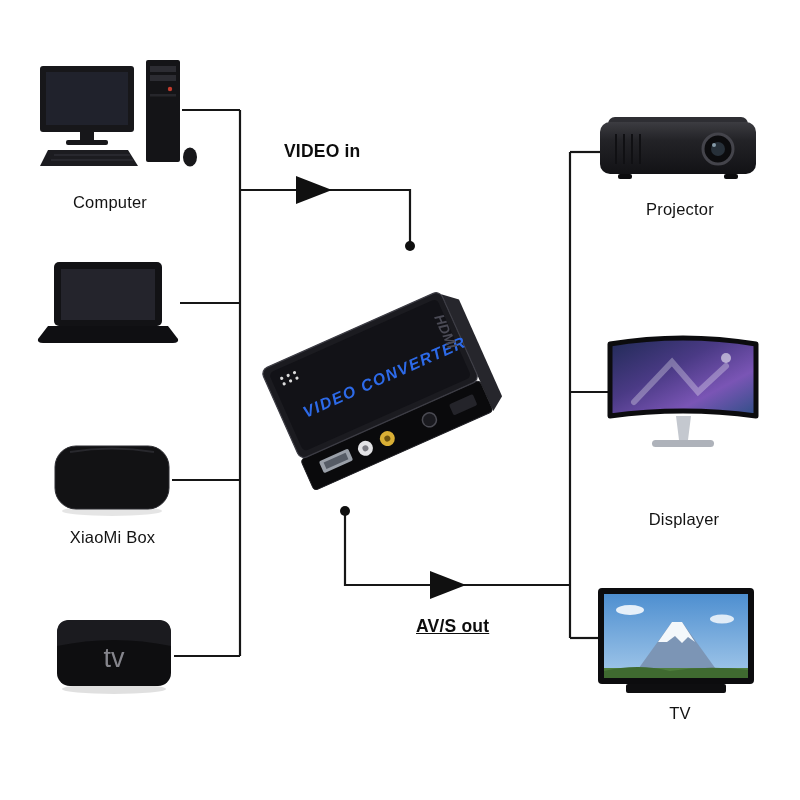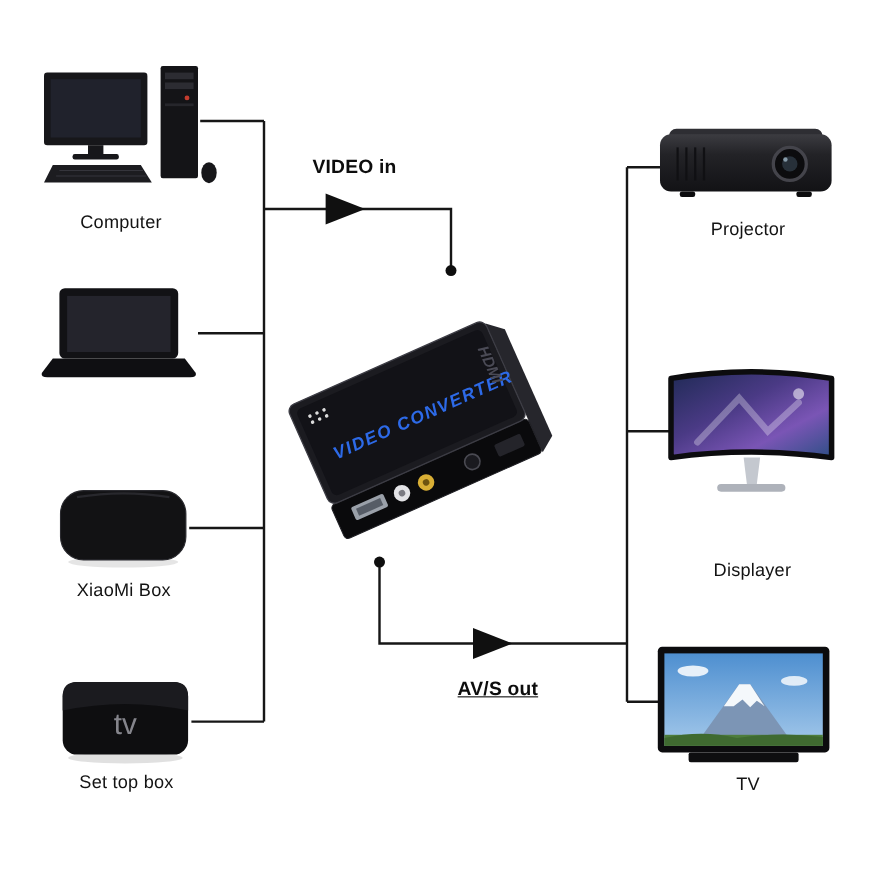--- a/index.html
+++ b/index.html
@@ -84,21 +84,20 @@
   <div class="lbl" style="left:30px; top:528px; width:165px;">XiaoMi Box</div>
 
   <div class="device" style="left:52px; top:616px;">
     <svg width="125" height="80" viewBox="0 0 125 80">
       <ellipse cx="62" cy="73" rx="52" ry="5" fill="rgba(0,0,0,0.12)"></ellipse>
       <rect x="5" y="4" width="114" height="66" rx="13" fill="#0e0e10"></rect>
       <path d="M5,30 Q62,18 119,30 L119,17 Q119,4 106,4 L18,4 Q5,4 5,17 Z" fill="#1b1b1f"></path>
       <text x="62" y="51" text-anchor="middle" font-size="27" fill="#85858c" font-family="Liberation Sans, sans-serif">tv</text>
     </svg>
   </div>
-  <div class="lbl" style="left:30px; top:702px; width:170px;">Set top box</div>
 
   <div class="device" style="left:258px; top:284px;">
     <svg width="240" height="215" viewBox="0 0 240 215">
       <g transform="translate(120,104) rotate(-24)">
         <polygon points="96,-60 110,-48 110,58 96,68" fill="#26262c"></polygon>
         <rect x="-100" y="34" width="196" height="34" rx="4" fill="#0a0a0c" stroke="#1f1f24"></rect>
         <rect x="-100" y="-64" width="196" height="98" rx="7" fill="#1b1b20" stroke="#3c3c44" stroke-width="1.2"></rect>
         <rect x="-94" y="-58" width="184" height="86" rx="5" fill="#121217"></rect>
         <g fill="#dcdcdc">
           <circle cx="-84" cy="-48" r="1.6"></circle>

